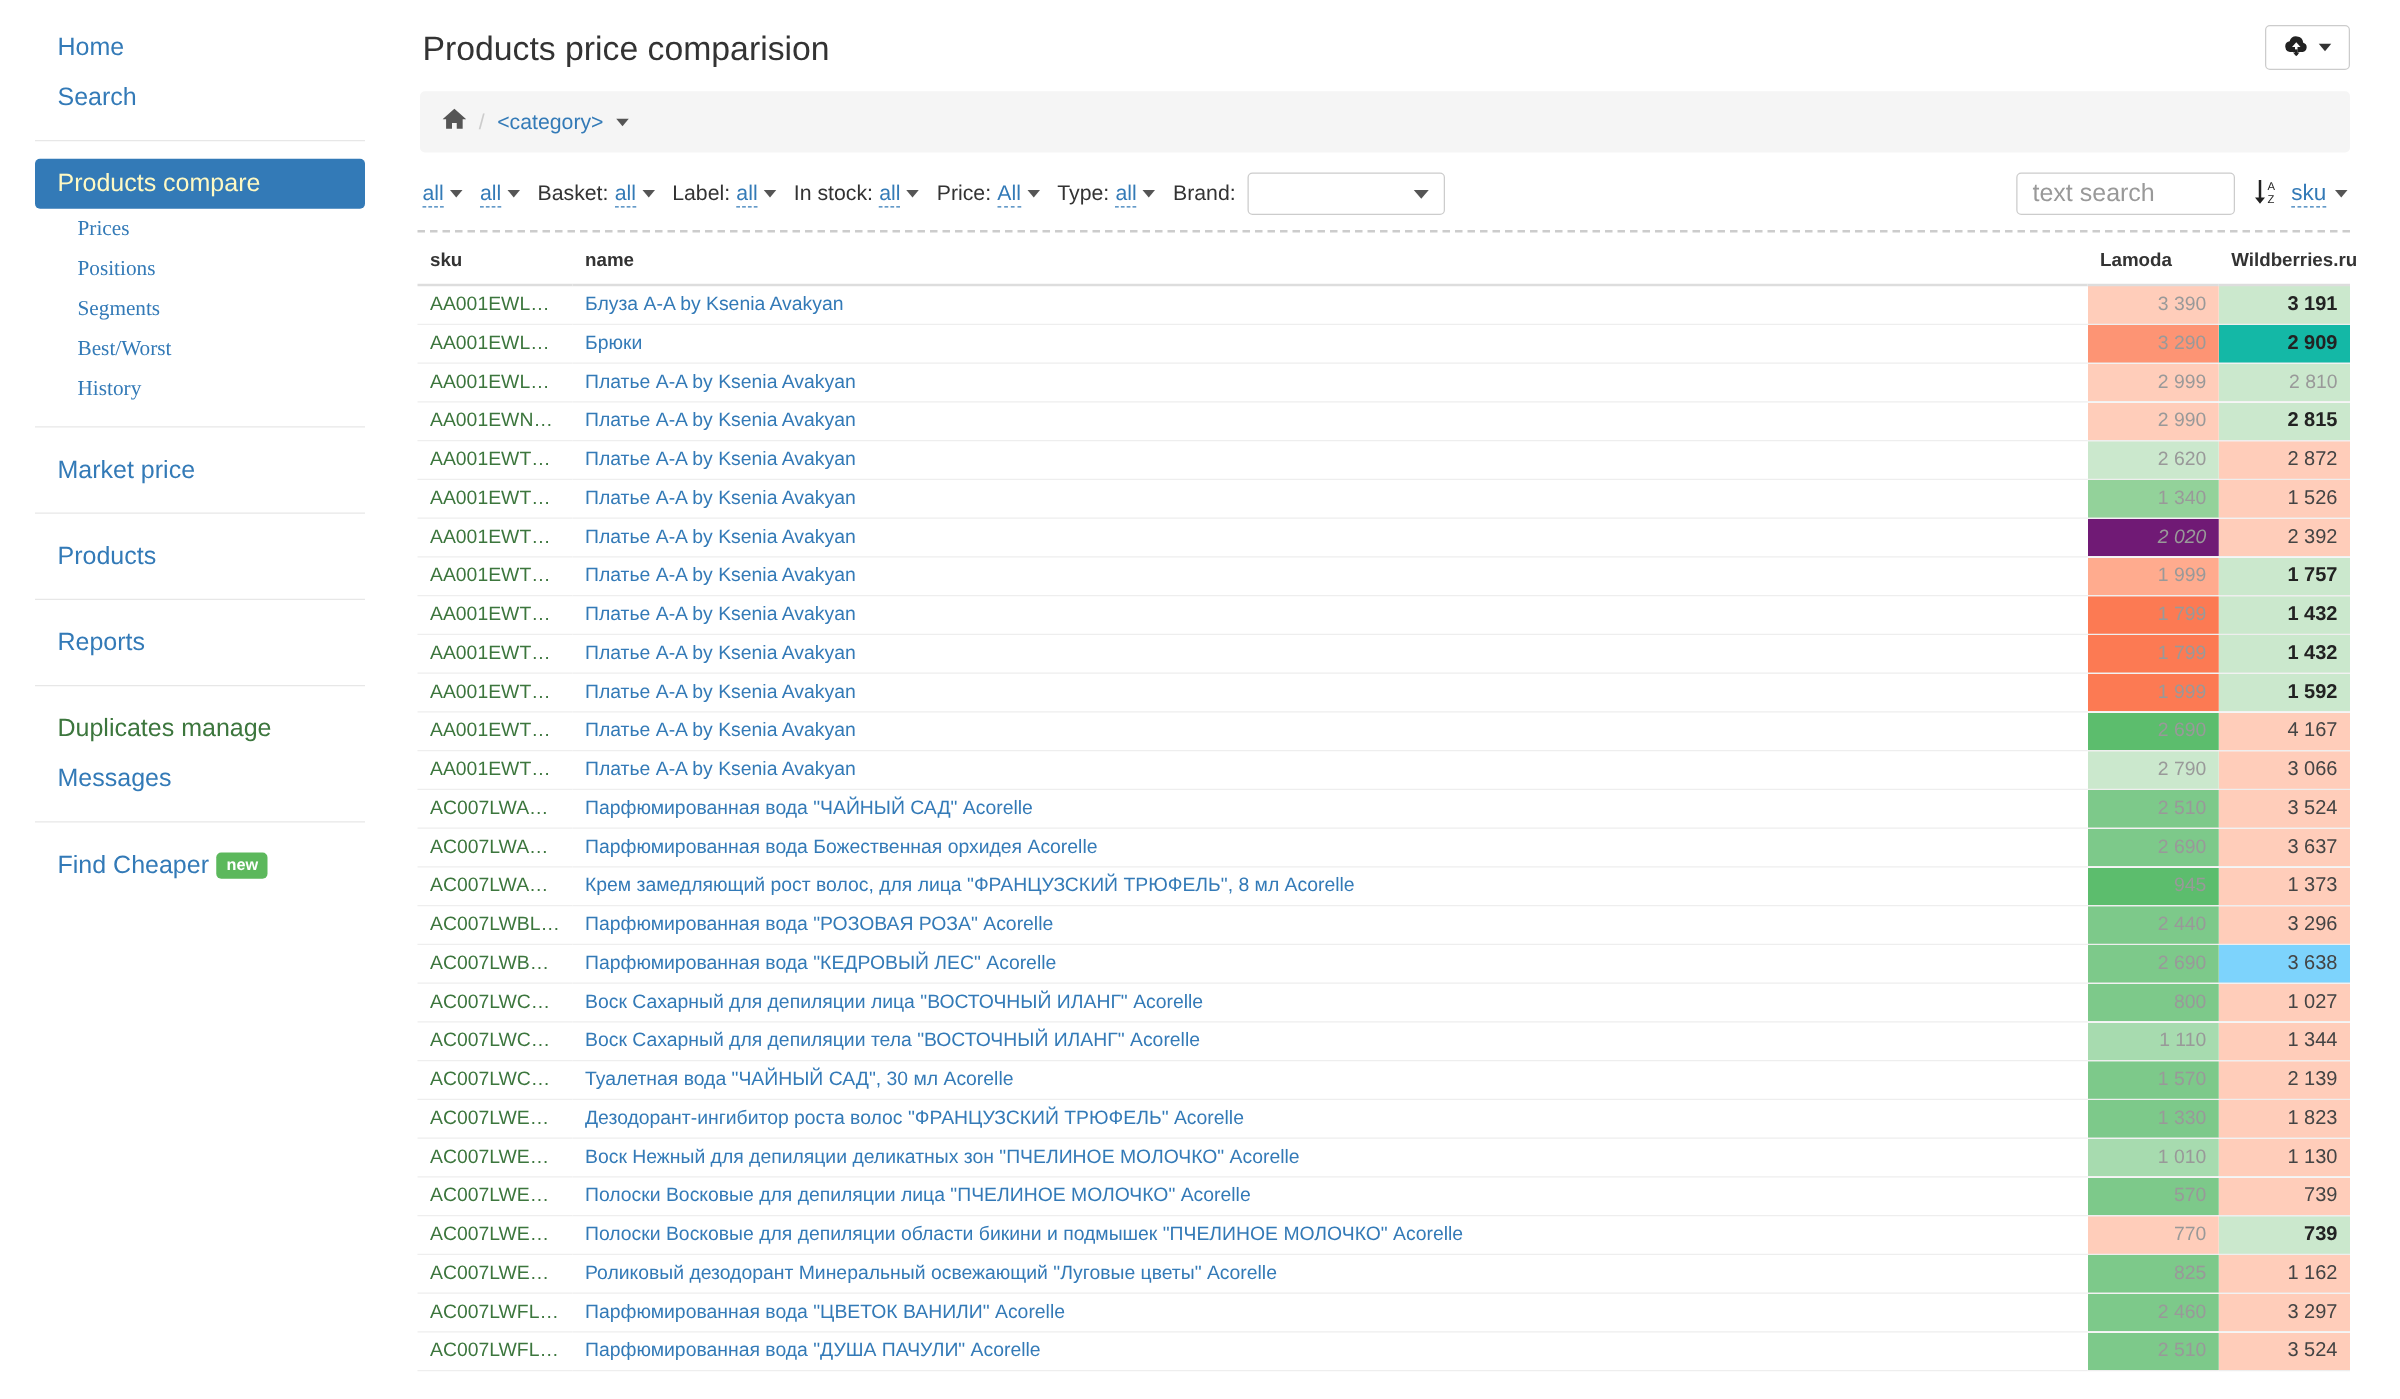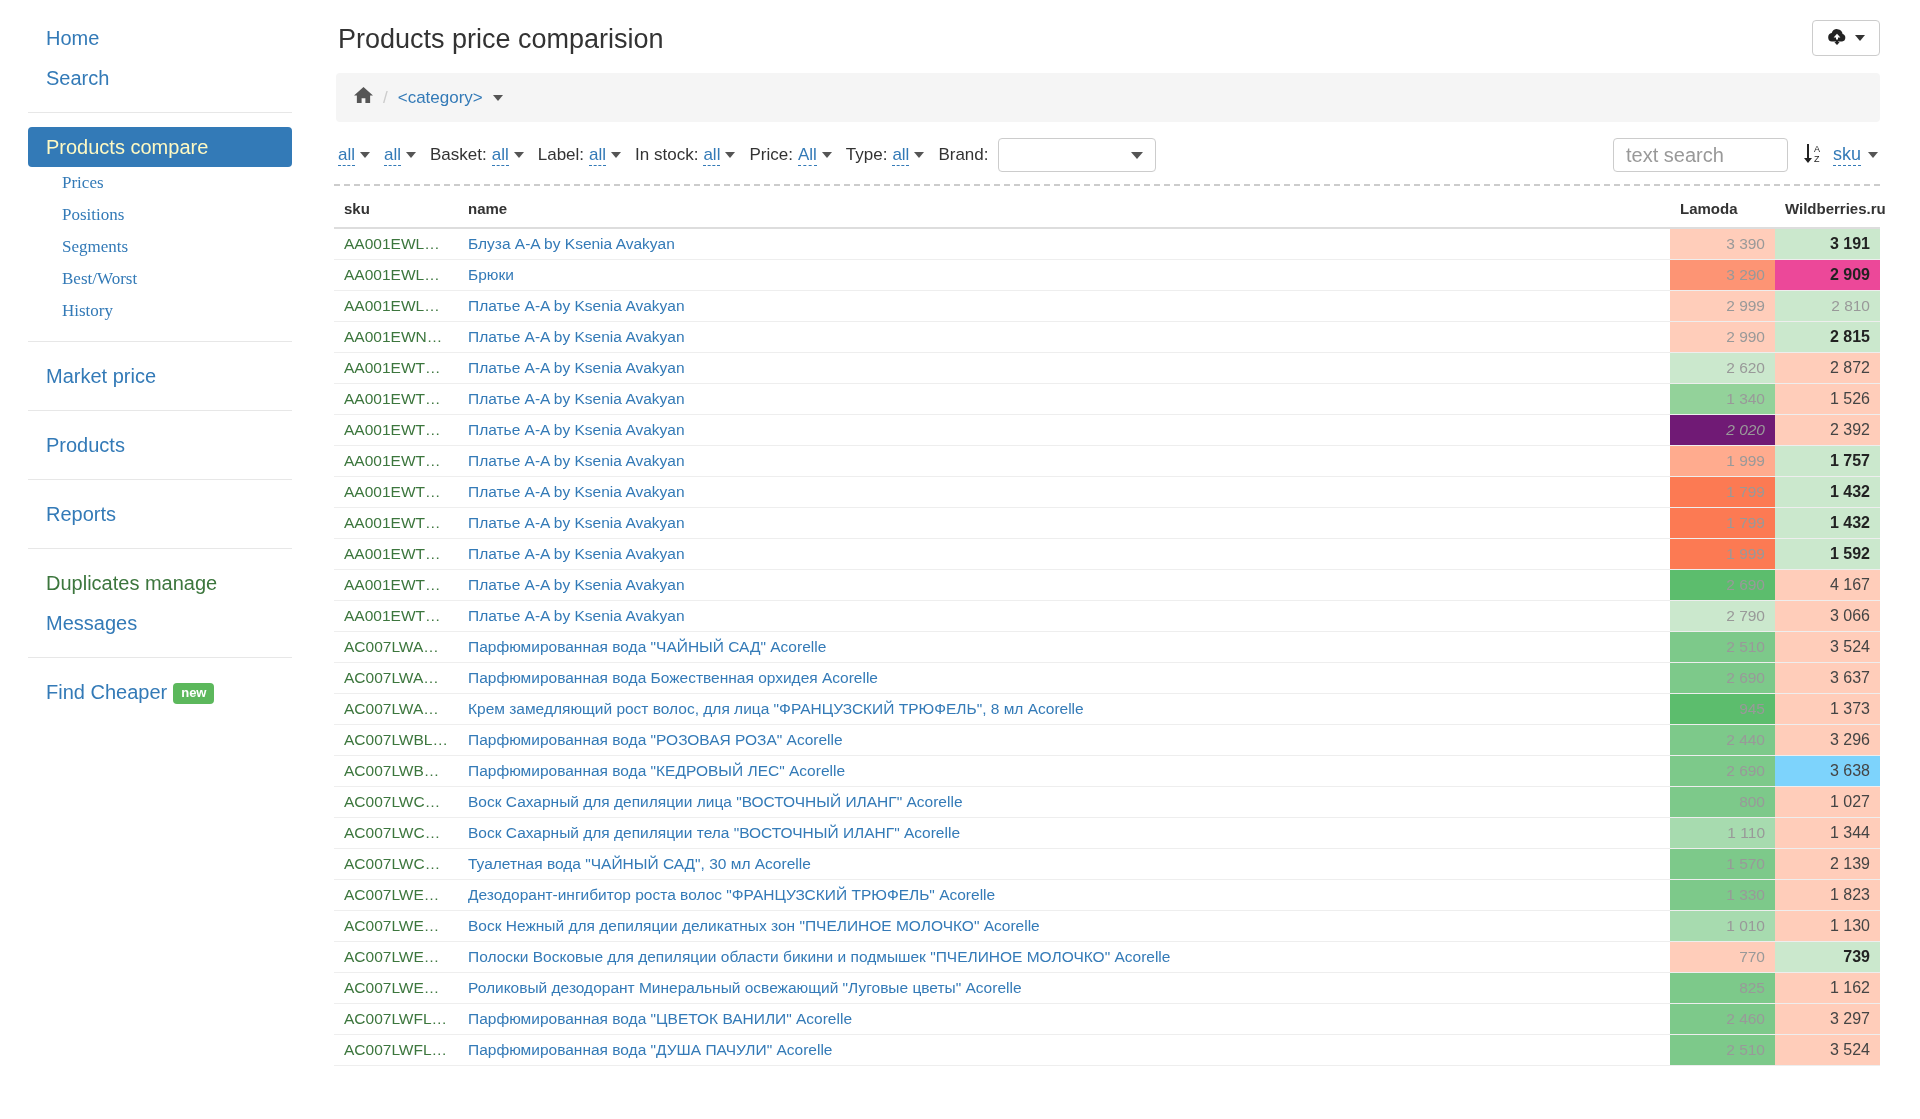--- a/index.html
+++ b/index.html
@@ -271,21 +271,21 @@
           <tr>
             <td class="sku-cell">AA001EWLEO84</td>
             <td class="name-cell"><a>Блуза A-A by Ksenia Avakyan</a></td>
             <td class="price" style="background: rgb(255, 205, 186);">3 390</td>
             <td class="price bold" style="background: rgb(203, 232, 205);">3 191</td>
           </tr>
           <tr>
             <td class="sku-cell">AA001EWLEO85</td>
             <td class="name-cell"><a>Брюки</a></td>
             <td class="price" style="background: rgb(253, 148, 116);">3 290</td>
-            <td class="price bold" style="background: #ec4899; padding-left: 16px;">2 909</td>
+            <td class="price bold" style="background: #14b8a6; padding-left: 16px;">2 909</td>
           </tr>
           <tr>
             <td class="sku-cell">AA001EWLFO51</td>
             <td class="name-cell"><a>Платье A-A by Ksenia Avakyan</a></td>
             <td class="price" style="background: rgb(255, 205, 186);">2 999</td>
             <td class="price " style="background: rgb(203, 232, 205);">2 810</td>
           </tr>
           <tr>
             <td class="sku-cell">AA001EWNUI26</td>
             <td class="name-cell"><a>Платье A-A by Ksenia Avakyan</a></td>
@@ -400,20 +400,26 @@
             <td class="price" style="background: rgb(125, 201, 138);">1 330</td>
             <td class="price plain" style="background: rgb(255, 205, 186);">1 823</td>
           </tr>
           <tr>
             <td class="sku-cell">AC007LWES678</td>
             <td class="name-cell"><a>Воск Нежный для депиляции деликатных зон "ПЧЕЛИНОЕ МОЛОЧКО" Acorelle</a></td>
             <td class="price" style="background: rgb(167, 219, 175);">1 010</td>
             <td class="price plain" style="background: rgb(255, 205, 186);">1 130</td>
           </tr>
           <tr>
+            <td class="sku-cell">AC007LWES679</td>
+            <td class="name-cell"><a>Полоски Восковые для депиляции лица "ПЧЕЛИНОЕ МОЛОЧКО" Acorelle</a></td>
+            <td class="price" style="background: rgb(125, 201, 138);">570</td>
+            <td class="price plain" style="background: rgb(255, 205, 186);">739</td>
+          </tr>
+          <tr>
             <td class="sku-cell">AC007LWES680</td>
             <td class="name-cell"><a>Полоски Восковые для депиляции области бикини и подмышек "ПЧЕЛИНОЕ МОЛОЧКО" Acorelle</a></td>
             <td class="price" style="background: rgb(255, 205, 186);">770</td>
             <td class="price bold" style="background: rgb(203, 232, 205);">739</td>
           </tr>
           <tr>
             <td class="sku-cell">AC007LWES683</td>
             <td class="name-cell"><a>Роликовый дезодорант Минеральный освежающий "Луговые цветы" Acorelle</a></td>
             <td class="price" style="background: rgb(125, 201, 138);">825</td>
             <td class="price plain" style="background: rgb(255, 205, 186);">1 162</td>

